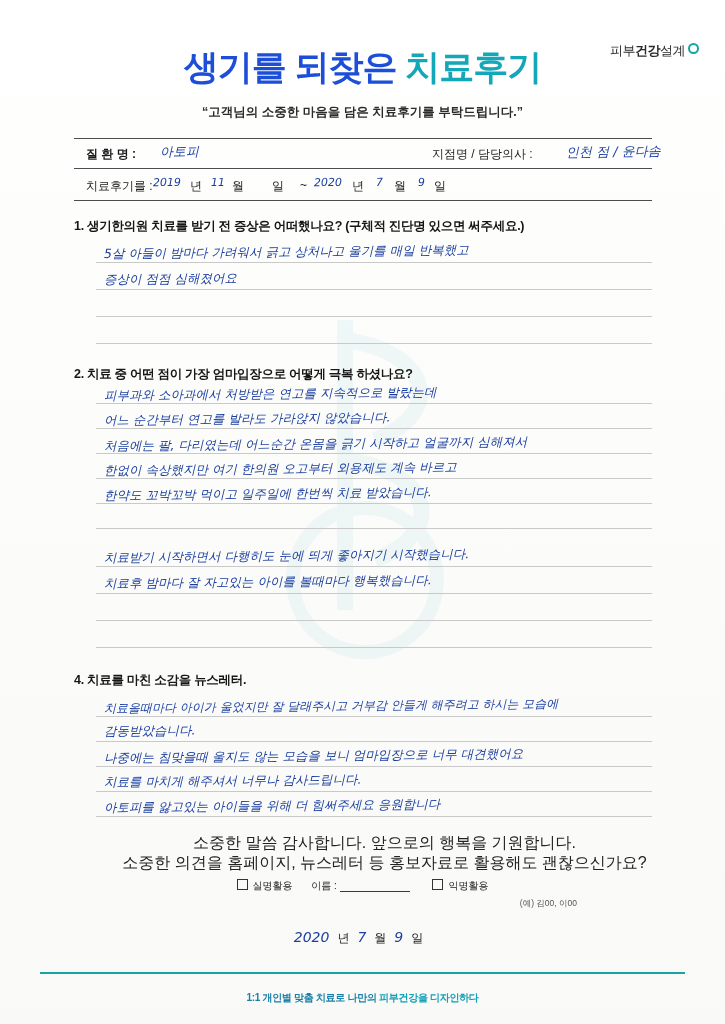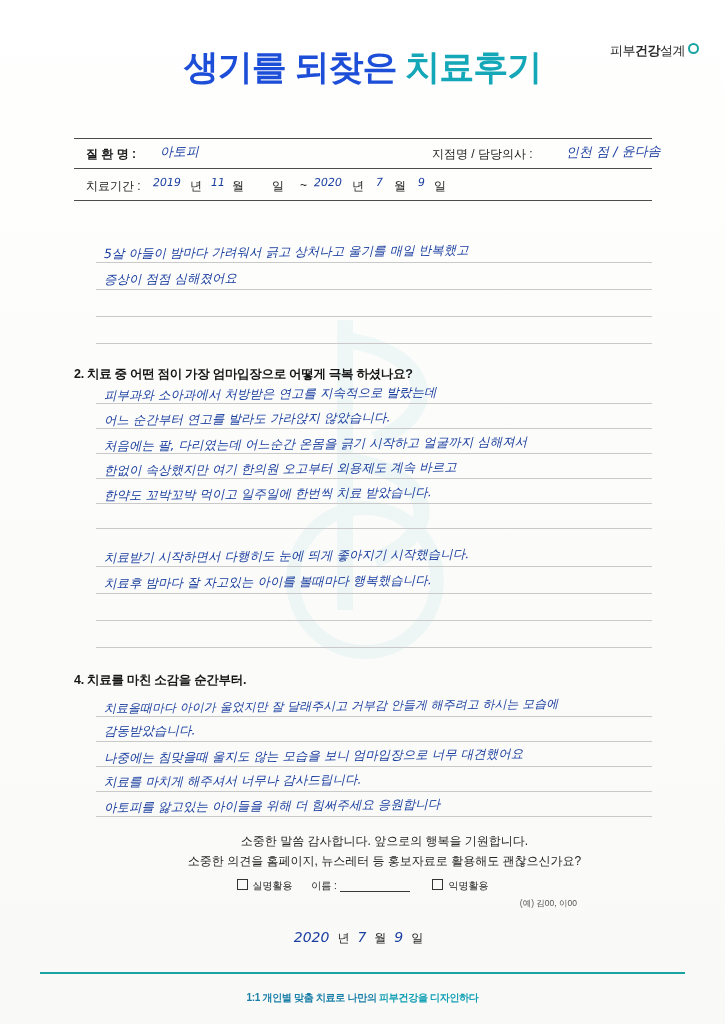--- a/index.html
+++ b/index.html
@@ -136,21 +136,21 @@
     font-size: 12.5px;
     font-style: italic;
     white-space: nowrap;
     transform: rotate(-0.6deg);
   }
 
   .footer-text {
     position: absolute;
     left: 0; right: 0;
     text-align: center;
-    font-size: 12px;
+    font-size: 16px;
     color: #232323;
     padding-left: 44px;
   }
 
   .checks {
     position: absolute;
     left: 0; right: 0;
     text-align: center;
     font-size: 10px;
     color: #232323;
@@ -221,48 +221,53 @@
     <path d="M120 180 C205 190 225 250 150 280" stroke="#7fd3d8" stroke-width="16" fill="none"></path>
   </svg>
 
   <div class="brand">
     <span>피부</span><b>건강</b><span>설계</span><span class="dot"></span>
   </div>
 
   <div class="title">
     <span class="accent">생기를 되찾은 </span><span class="teal">치료후기</span>
   </div>
+  <div class="subtitle">“고객님의 소중한 마음을 담은 치료후기를 부탁드립니다.”</div>
 
   <div class="hr" style="top:138px;"></div>
   <div class="hr" style="top:168px;"></div>
   <div class="hr" style="top:200px;"></div>
 
   <div class="field-line" style="left:86px; top:146px;font-weight:bold;">질 환 명 :</div>
   <div class="field-line" style="left:160px; top:143px;">
     <span class="hand">아토피</span>
   </div>
   <div class="field-line" style="left:432px; top:146px;">지점명 / 담당의사 :</div>
   <div class="field-line" style="left:566px; top:143px;">
     <span class="hand">인천 점 / 윤다솜</span>
   </div>
 
-  <div class="field-line" style="left:86px; top:178px;">치료기간 :</div>
+  <div class="field-line" style="left:86px; top:178px;">치료후기를 :</div>
   <div class="field-line" style="left:153px; top:175px;"><span class="hand sm">2019</span></div>
   <div class="field-line" style="left:190px; top:178px;">년</div>
   <div class="field-line" style="left:211px; top:175px;"><span class="hand sm">11</span></div>
   <div class="field-line" style="left:232px; top:178px;">월</div>
   <div class="field-line" style="left:272px; top:178px;">일</div>
   <div class="field-line" style="left:300px; top:178px;">~</div>
   <div class="field-line" style="left:314px; top:175px;"><span class="hand sm">2020</span></div>
   <div class="field-line" style="left:352px; top:178px;">년</div>
   <div class="field-line" style="left:376px; top:175px;"><span class="hand sm">7</span></div>
   <div class="field-line" style="left:394px; top:178px;">월</div>
   <div class="field-line" style="left:418px; top:175px;"><span class="hand sm">9</span></div>
   <div class="field-line" style="left:434px; top:178px;">일</div>
 
+  <div class="q" style="top:218px;">
+    <span>1.</span>
+    <span>생기한의원 치료를 받기 전 증상은 어떠했나요? (구체적 진단명 있으면 써주세요.)</span>
+  </div>
   <div class="rule" style="top:262px;"></div>
   <div class="rule" style="top:289px;"></div>
   <div class="rule" style="top:316px;"></div>
   <div class="rule" style="top:343px;"></div>
   <div class="answer" style="top:244px;">5살 아들이 밤마다 가려워서 긁고 상처나고 울기를 매일 반복했고</div>
   <div class="answer" style="top:271px;">증상이 점점 심해졌어요</div>
 
   <div class="q" style="top:366px;">
     <span>2.</span>
     <span>치료 중 어떤 점이 가장 엄마입장으로 어떻게 극복 하셨나요?</span>
@@ -281,21 +286,21 @@
 
   <div class="rule" style="top:566px;"></div>
   <div class="rule" style="top:593px;"></div>
   <div class="rule" style="top:620px;"></div>
   <div class="rule" style="top:647px;"></div>
   <div class="answer" style="top:548px;">치료받기 시작하면서 다행히도 눈에 띄게 좋아지기 시작했습니다.</div>
   <div class="answer" style="top:574px;">치료후 밤마다 잘 자고있는 아이를 볼때마다 행복했습니다.</div>
 
   <div class="q" style="top:672px;">
     <span>4.</span>
-    <span>치료를 마친 소감을 순간부터.</span>
+    <span>치료를 마친 소감을 뉴스레터.</span>
   </div>
   <div class="rule" style="top:716px;"></div>
   <div class="rule" style="top:741px;"></div>
   <div class="rule" style="top:766px;"></div>
   <div class="rule" style="top:791px;"></div>
   <div class="rule" style="top:816px;"></div>
   <div class="answer" style="top:698px; font-size:12px;">치료올때마다 아이가 울었지만 잘 달래주시고 거부감 안들게 해주려고 하시는 모습에</div>
   <div class="answer" style="top:723px;">감동받았습니다.</div>
   <div class="answer" style="top:748px;">나중에는 침맞을때 울지도 않는 모습을 보니 엄마입장으로 너무 대견했어요</div>
   <div class="answer" style="top:773px;">치료를 마치게 해주셔서 너무나 감사드립니다.</div>

